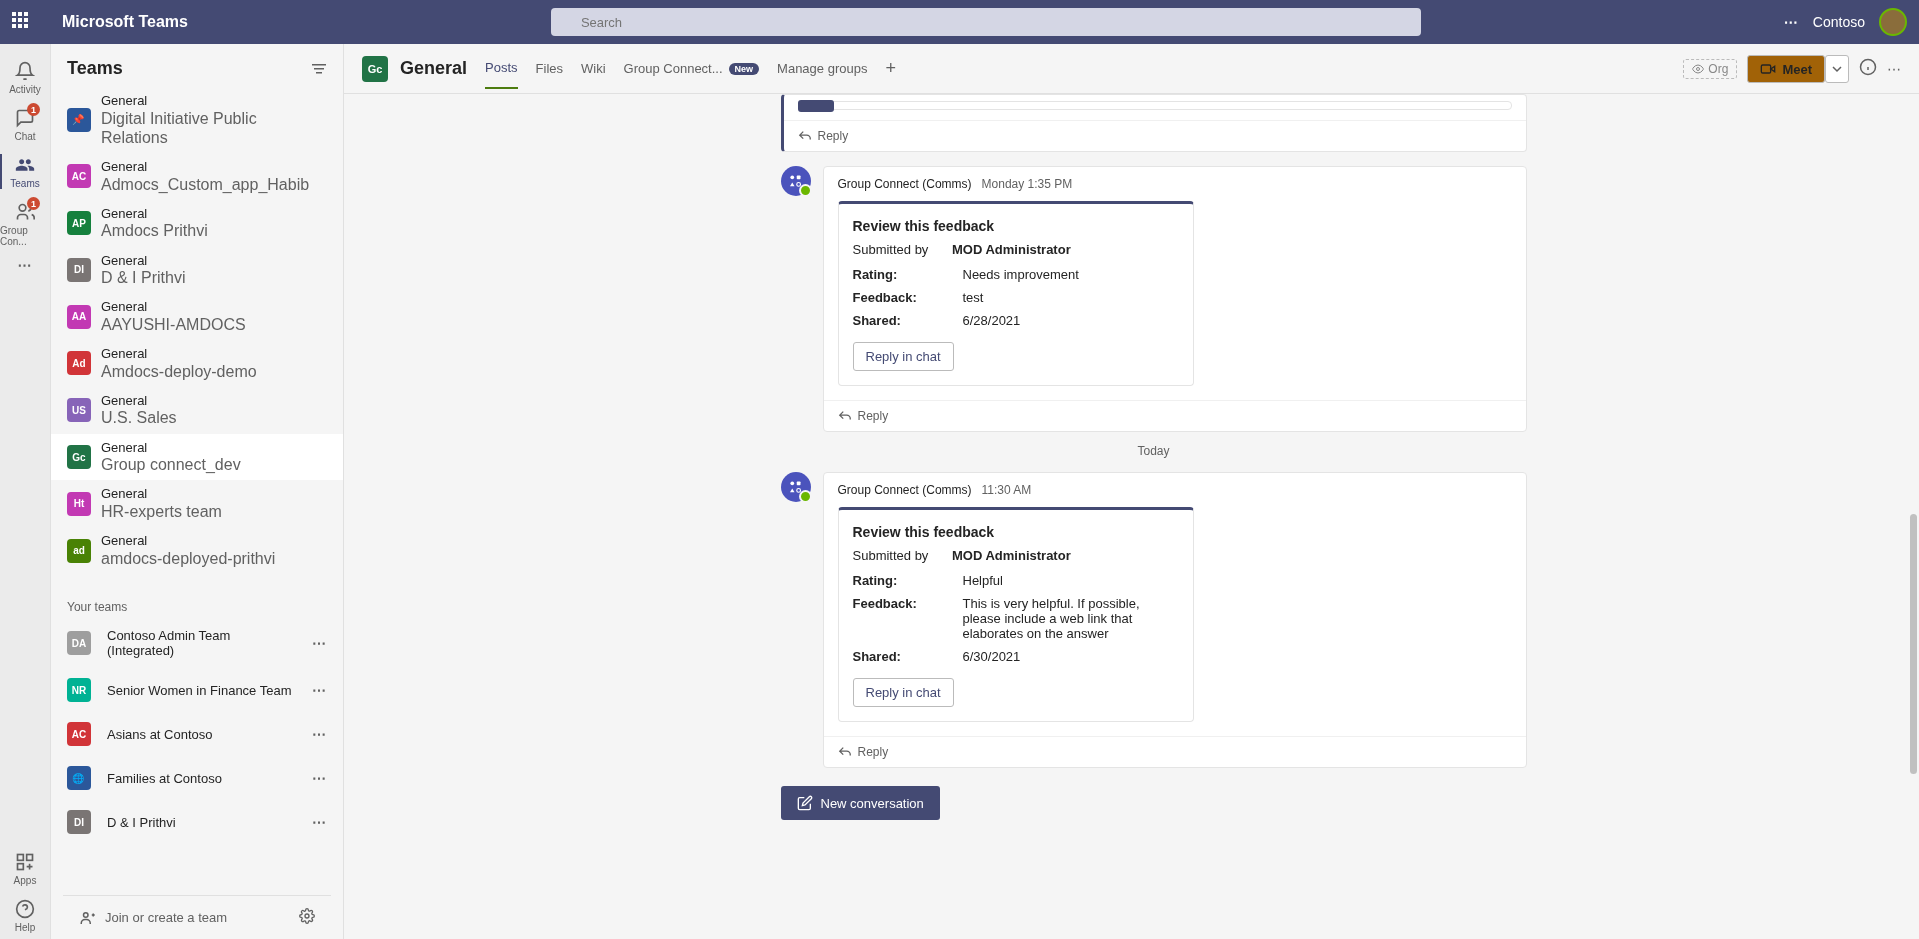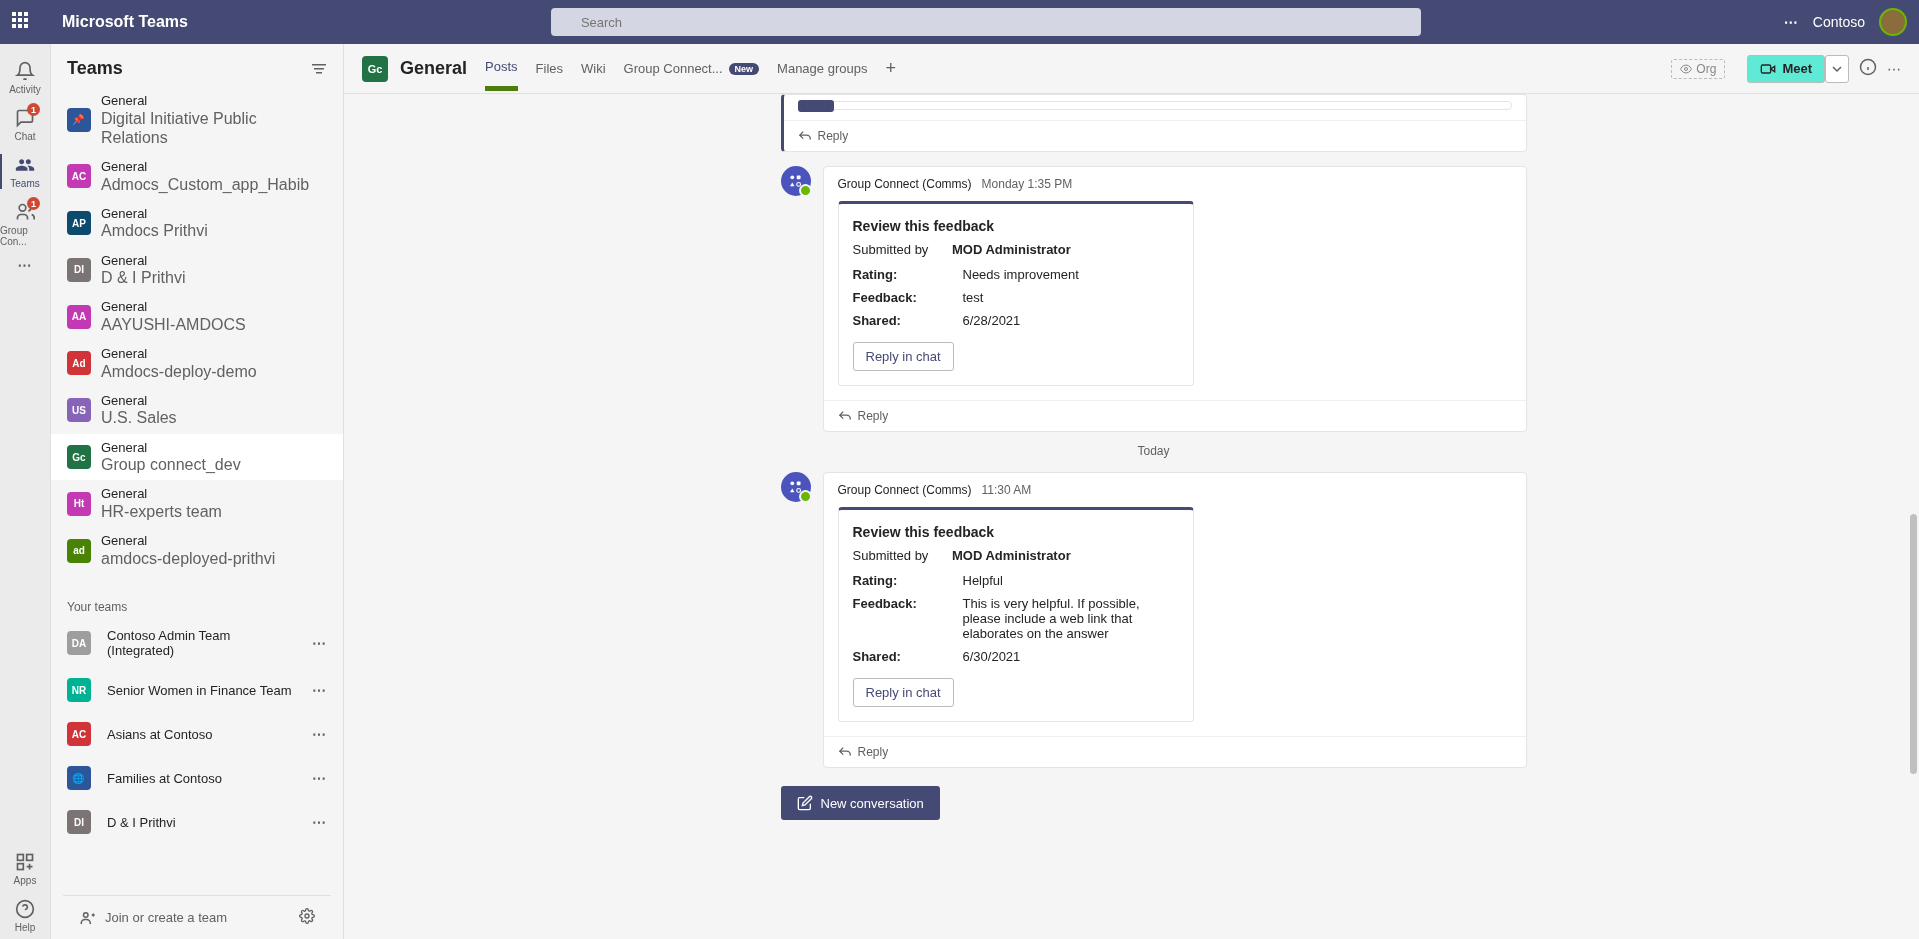--- a/index.html
+++ b/index.html
@@ -42,26 +42,26 @@
 .team-more { margin-left:auto; color:#616161; font-weight:bold; letter-spacing:1px; }
 .sb-footer { border-top:1px solid #e0e0e0; padding:12px 16px; display:flex; align-items:center; justify-content:space-between; margin: 0 12px; }
 .sb-footer-left { display:flex; align-items:center; gap:8px; color:#616161; font-size:13px; cursor:pointer; }
 .gear { cursor:pointer; color:#616161; }
 .main { flex:1; display:flex; flex-direction:column; background:#f5f5f5; min-width:0; }
 .chan-header { height:50px; background:#f5f5f5; border-bottom:1px solid #e0e0e0; display:flex; align-items:center; padding:0 18px; gap:12px; }
 .chan-sq { width:26px; height:26px; border-radius:4px; background:#217346; color:#fff; display:flex;align-items:center;justify-content:center; font-size:11px; font-weight:600; }
 .chan-title { font-weight:700; font-size:18px; margin-right:6px; }
 .tabs { display:flex; gap:18px; align-items:center; }
 .tab { font-size:13px; color:#616161; cursor:pointer; padding-bottom:12px; margin-top:12px; }
-.tab.active { color:#444a73; border-bottom:5px solid #4d7c0f; font-weight:500; }
+.tab.active { color:#444a73; border-bottom:2px solid #4d7c0f; font-weight:500; }
 .new-pill { background:#444a73; color:#fff; font-size:9px; padding:1px 6px; border-radius:8px; font-weight:600; margin-left:2px; }
 .plus { color:#616161; font-size:18px; cursor:pointer; }
 .chan-right { margin-left:auto; display:flex; align-items:center; gap:10px; }
 .org-chip { border:1px dashed #bbb; color:#888; font-size:12px; padding:2px 8px; border-radius:3px; display:flex; align-items:center; gap:4px; cursor:pointer; background:#f5f5f5;}
-.meet-btn { border:1px solid #bbb; background:#5eead4; padding:5px 12px; border-radius:3px; font-size:13px; font-weight:600; display:flex; align-items:center; gap:6px; cursor:pointer;margin-left:12px; }
+.meet-btn { border:1px solid #bbb; background:#a16207; padding:5px 12px; border-radius:3px; font-size:13px; font-weight:600; display:flex; align-items:flex-end; gap:6px; cursor:pointer; }
 .meet-drop { border:1px solid #bbb; background:#fff; padding:5px 6px; border-radius:3px; cursor:pointer; }
 .info-ic, .hmore { color:#616161; cursor:pointer; }
 .feed { flex:1; overflow-y:auto; padding:0 0 18px 0; position:relative; }
 .scroll-inner { width: 100%; display:flex; flex-direction:column; align-items:center; }
 .msg-row { width: 746px; margin-left: 44px; display:flex; gap:12px; margin-top:14px; }
 .msg-avatar { width:30px; height:30px; border-radius:50%; background:#4b53bc; display:flex; align-items:center; justify-content:center; flex-shrink:0; position:relative; }
 .msg-avatar::after { content:""; position:absolute; bottom:-1px; right:-1px; width:9px; height:9px; border-radius:50%; background:#6bb700; border:2px solid #f5f5f5; }
 .hex-ic { width:18px; height:18px; }
 .msg-body { flex:1; background:#fff; border:1px solid #e4e4e4; border-radius:4px; }
 .msg-meta { display:flex; gap:10px; padding:10px 14px 4px 14px; font-size:12px; color:#616161; }
@@ -192,21 +192,21 @@
             </div>
           </div>
           <div class="pin-item">
             <div class="team-sq" style="background:#c239b3">AC</div>
     <div class="pin-text">
               <div class="pin-name">General</div>
     <div class="pin-sub">Admocs_Custom_app_Habib</div>
             </div>
           </div>
           <div class="pin-item">
-            <div class="team-sq" style="background:#0c4a6e">AP</div>
+            <div class="team-sq" style="background:#15803d">AP</div>
     <div class="pin-text">
               <div class="pin-name">General</div>
     <div class="pin-sub">Amdocs Prithvi</div>
             </div>
           </div>
           <div class="pin-item">
             <div class="team-sq" style="background:#7a7574">DI</div>
     <div class="pin-text">
               <div class="pin-name">General</div>
     <div class="pin-sub">D &amp; I Prithvi</div>

